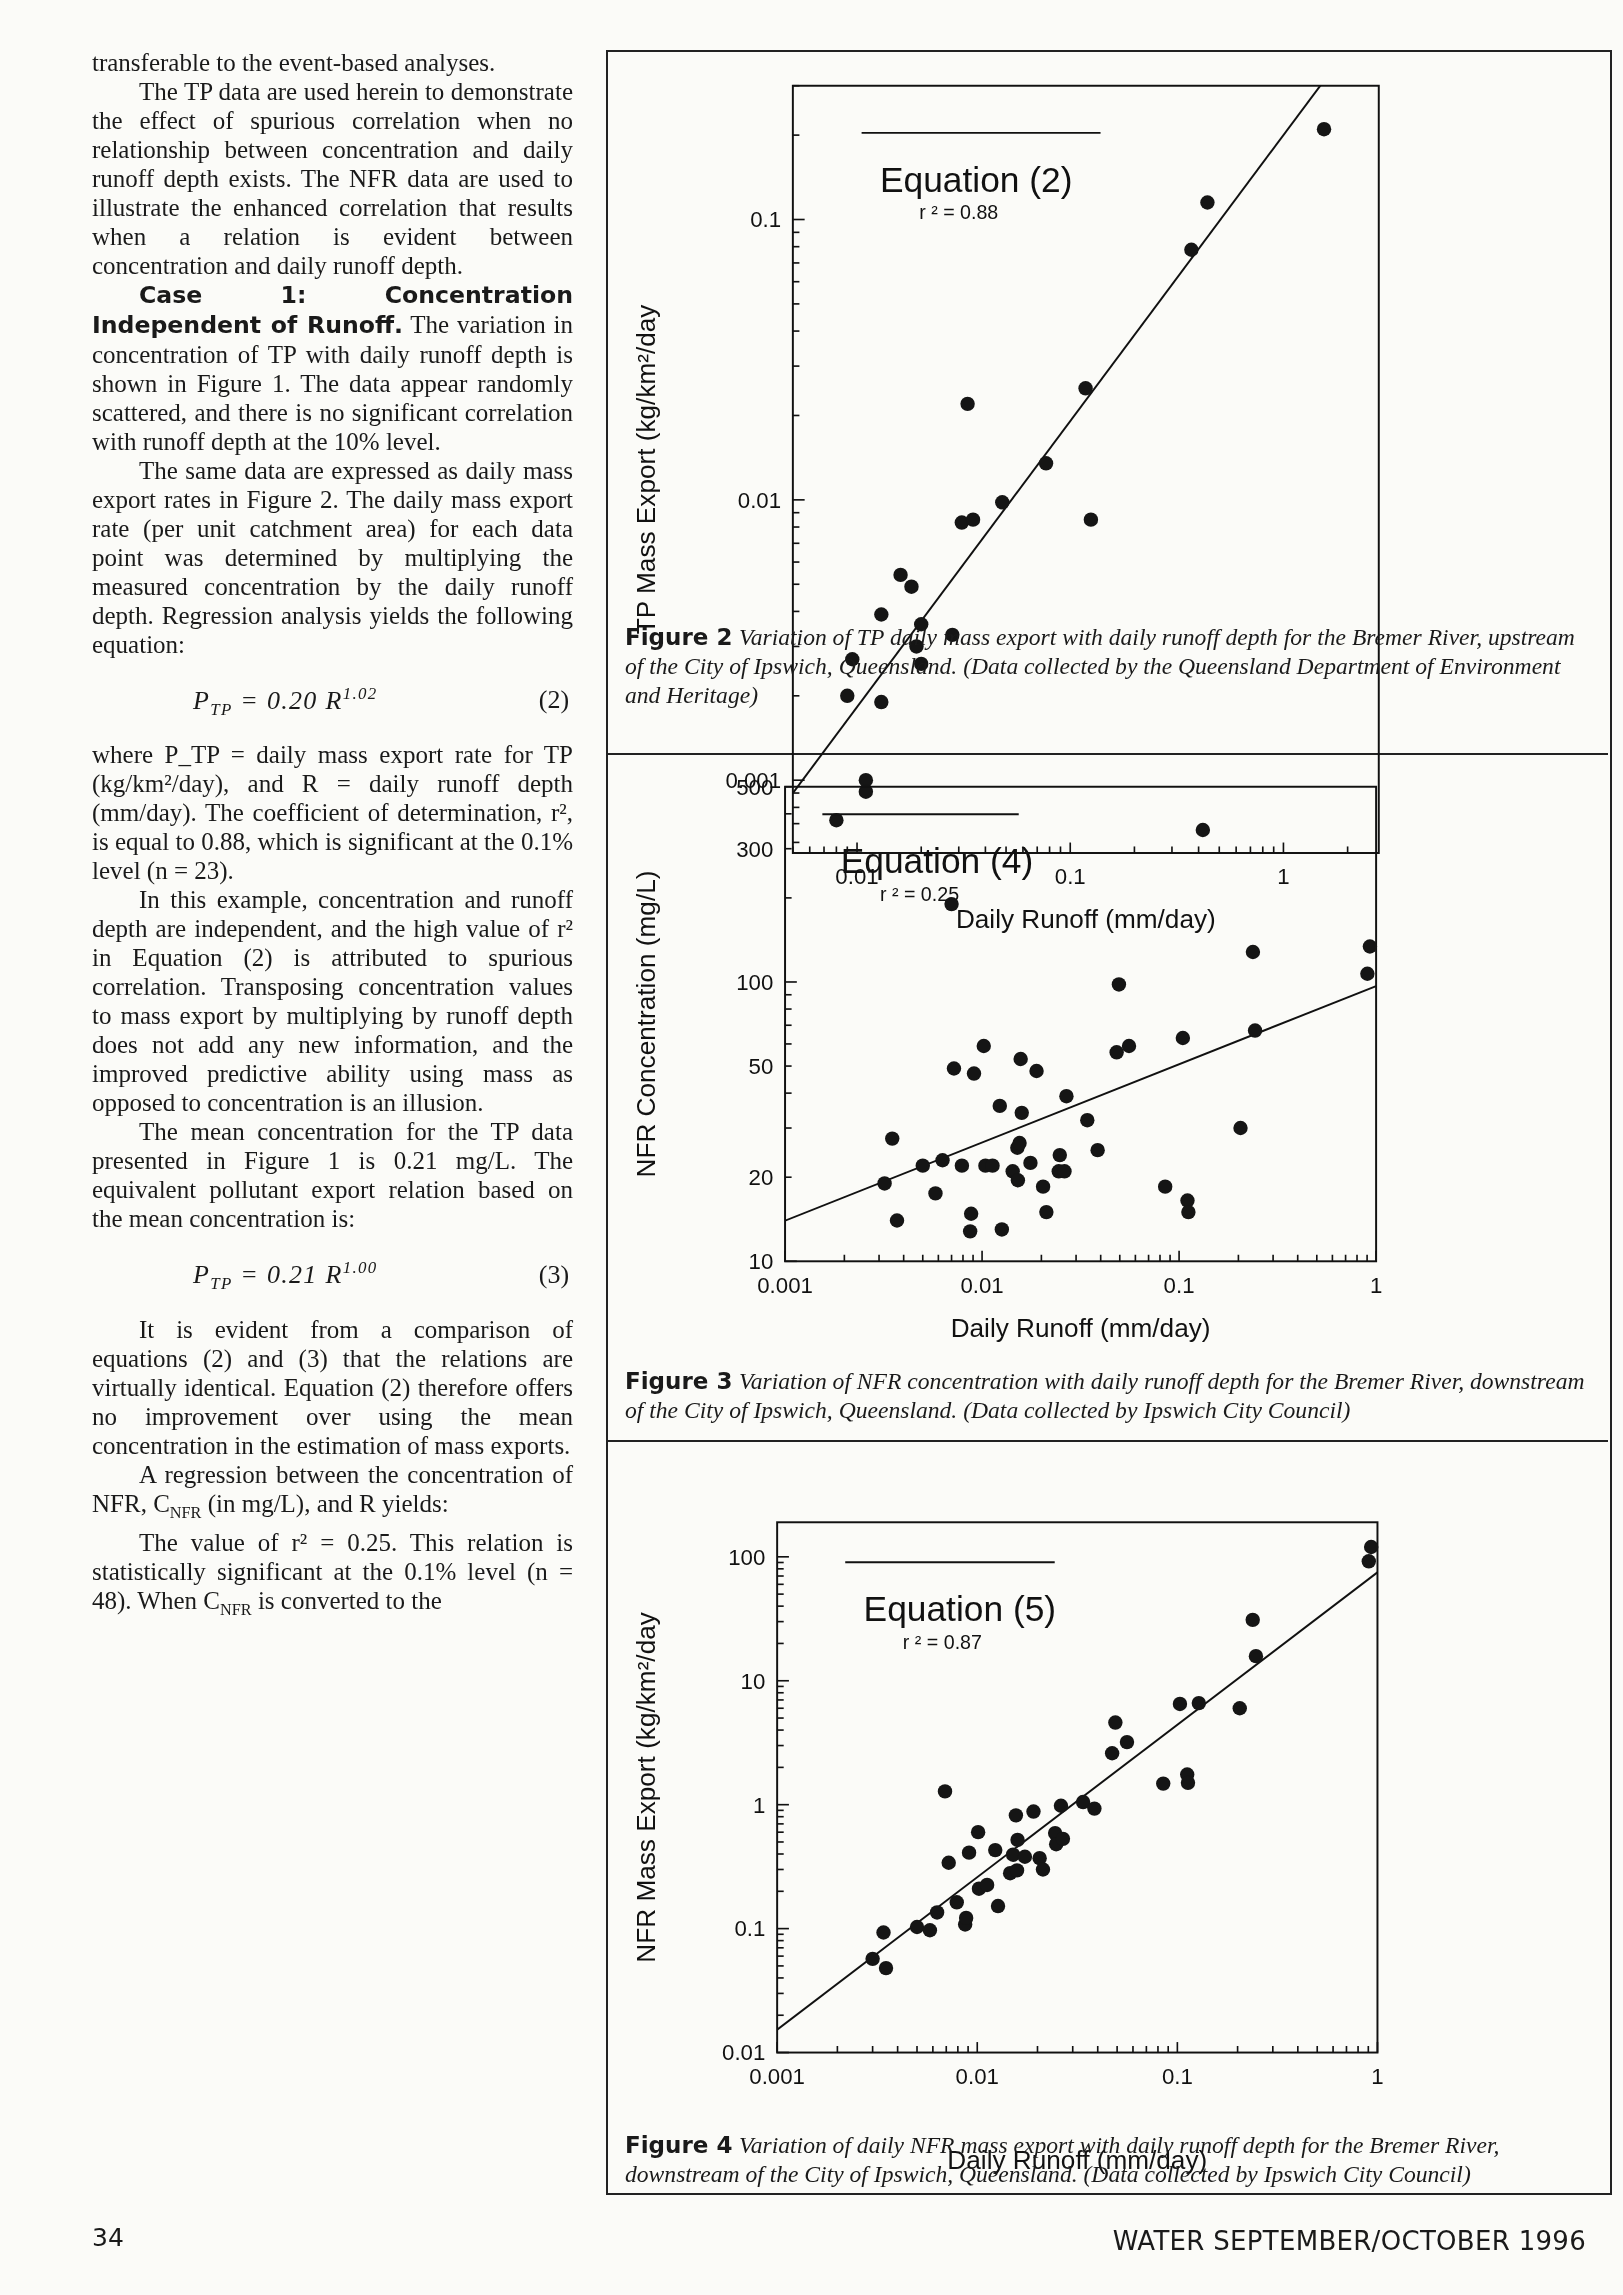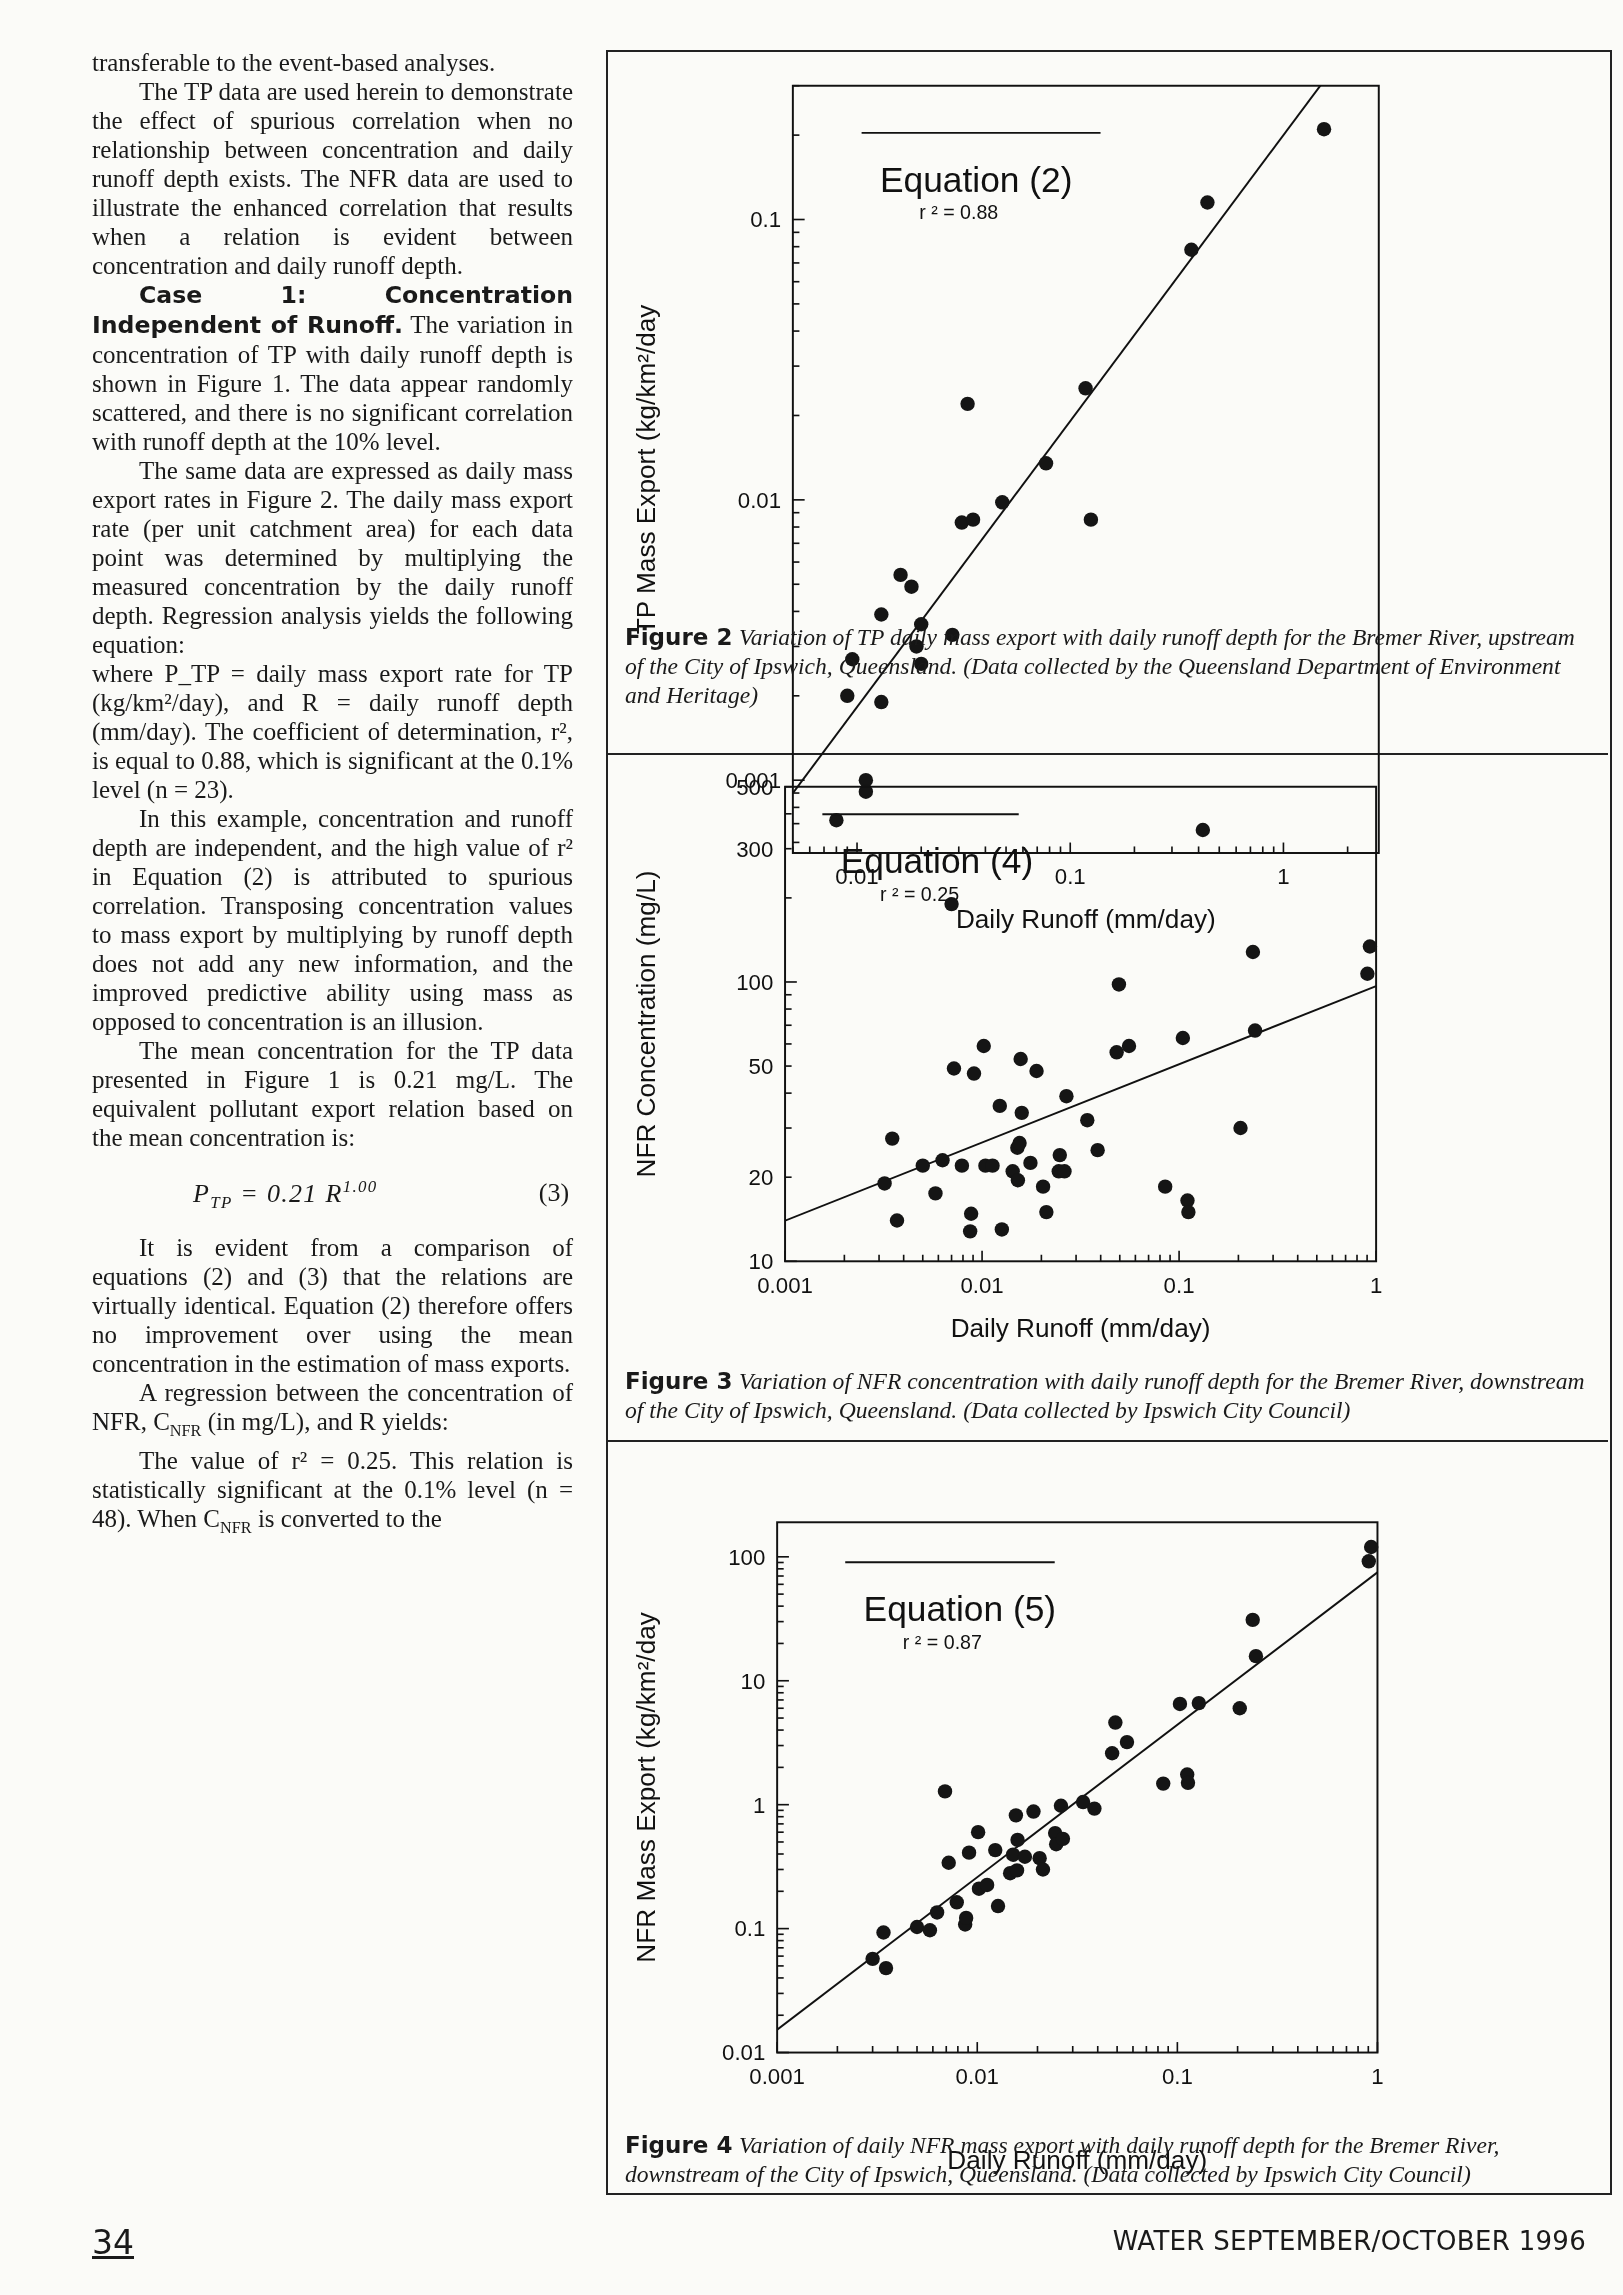--- a/index.html
+++ b/index.html
@@ -10,32 +10,36 @@
   .col .hd { font-family:"DejaVu Sans","Liberation Sans",sans-serif; font-weight:bold; font-size:23.6px; }
   .eq { display:flex; justify-content:space-between; align-items:baseline; margin:19.6px 0 17px 0; padding-left:101px; text-indent:0; font-size:26px; }
   .eq .lhs { font-style:italic; letter-spacing:1.3px; }
   .eq .num { padding-right:3.9px; }
   sub, sup { font-size:65%; }
   .figframe { position:absolute; left:606px; width:1002px; border:2px solid #222; border-right:2.6px solid #222; }
   .figsep { position:absolute; left:606px; width:1002px; height:0; border-top:2px solid #222; }
   svg.chart { position:absolute; overflow:visible; }
   .caption { position:absolute; left:625px; width:962px; font-family:"Liberation Serif","DejaVu Serif",serif; font-style:italic; font-size:23.6px; line-height:29px; }
   .caption b { font-style:normal; font-family:"DejaVu Sans","Liberation Sans",sans-serif; font-weight:bold; font-size:23px; margin-right:6.5px; }
-  .pageno { position:absolute; left:92px; top:2223px; font-family:"DejaVu Sans","Liberation Sans",sans-serif; font-size:33px;text-decoration:underline; }
+  .pageno { position:absolute; left:92px; top:2223px; font-family:"DejaVu Sans","Liberation Sans",sans-serif; font-size:25px; }
   .footer { position:absolute; right:38px; top:2226px; font-family:"DejaVu Sans","Liberation Sans",sans-serif; font-size:26px; letter-spacing:0.3px; }
   .chart text { font-family:"Liberation Sans","DejaVu Sans",sans-serif; fill:#111; }
 </style>
 </head>
 <body>
 
 <div class="col">
   <p class="noindent">transferable to the event-based analyses.</p>
   <p>The TP data are used herein to demonstrate the effect of spurious correlation when no relationship between concentration and daily runoff depth exists. The NFR data are used to illustrate the enhanced correlation that results when a relation is evident between concentration and daily runoff depth.</p>
   <p><span class="hd">Case 1: Concentration Independent of Runoff.</span><span> The variation in concentration of TP with daily runoff depth is shown in Figure 1. The data appear randomly scattered, and there is no significant correlation with runoff depth at the 10% level.</span></p>
   <p>The same data are expressed as daily mass export rates in Figure 2. The daily mass export rate (per unit catchment area) for each data point was determined by multiplying the measured concentration by the daily runoff depth. Regression analysis yields the following equation:</p>
+  <div class="eq">
+    <span class="lhs"><span>P</span><sub>TP</sub><span> = 0.20 R</span><sup>1.02</sup></span>
+    <span class="num">(2)</span>
+  </div>
   <p class="noindent">where P_TP = daily mass export rate for TP (kg/km²/day), and R = daily runoff depth (mm/day). The coefficient of determination, r², is equal to 0.88, which is significant at the 0.1% level (n = 23).</p>
   <p>In this example, concentration and runoff depth are independent, and the high value of r² in Equation (2) is attributed to spurious correlation. Transposing concentration values to mass export by multiplying by runoff depth does not add any new information, and the improved predictive ability using mass as opposed to concentration is an illusion.</p>
   <p>The mean concentration for the TP data presented in Figure 1 is 0.21 mg/L. The equivalent pollutant export relation based on the mean concentration is:</p>
   <div class="eq">
     <span class="lhs"><span>P</span><sub>TP</sub><span> = 0.21 R</span><sup>1.00</sup></span>
     <span class="num">(3)</span>
   </div>
   <p>It is evident from a comparison of equations (2) and (3) that the relations are virtually identical. Equation (2) therefore offers no improvement over using the mean concentration in the estimation of mass exports.</p>
   <p><span>A regression between the concentration of NFR, C</span><sub>NFR</sub><span> (in mg/L), and R yields:</span></p>
   <p><span>The value of r² = 0.25. This relation is statistically significant at the 0.1% level (n = 48). When C</span><sub>NFR</sub><span> is converted to the</span></p>

